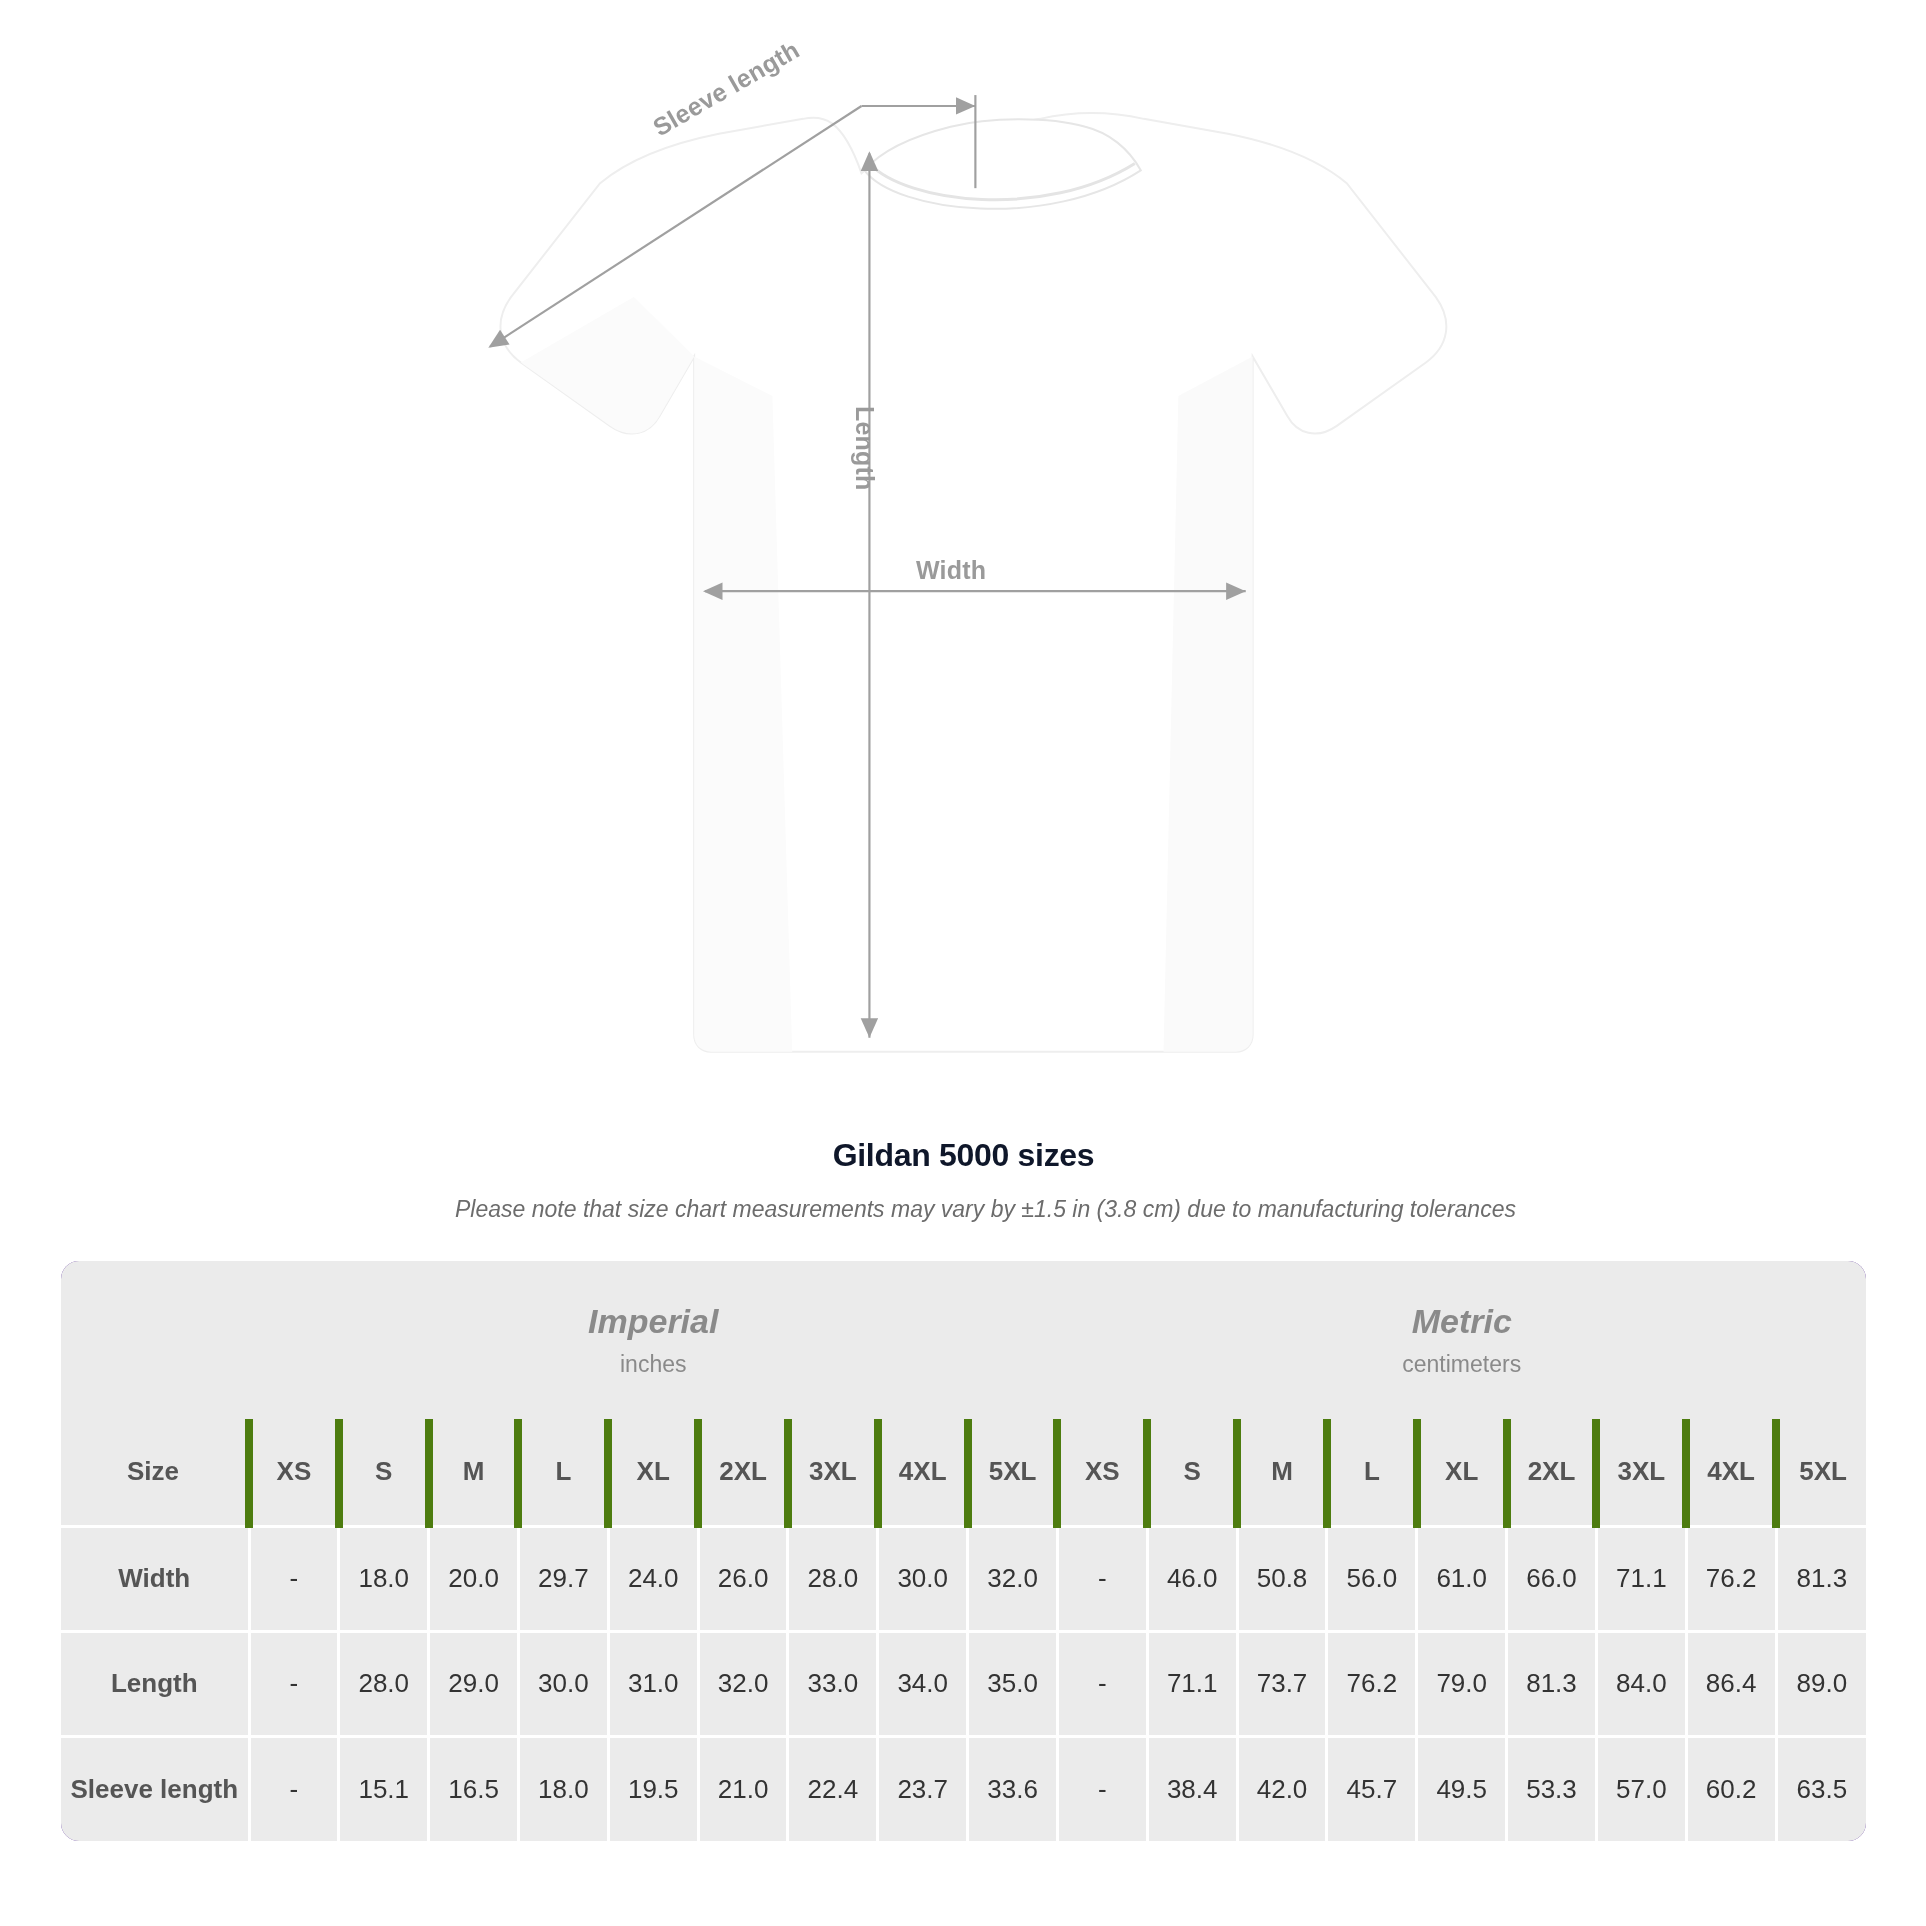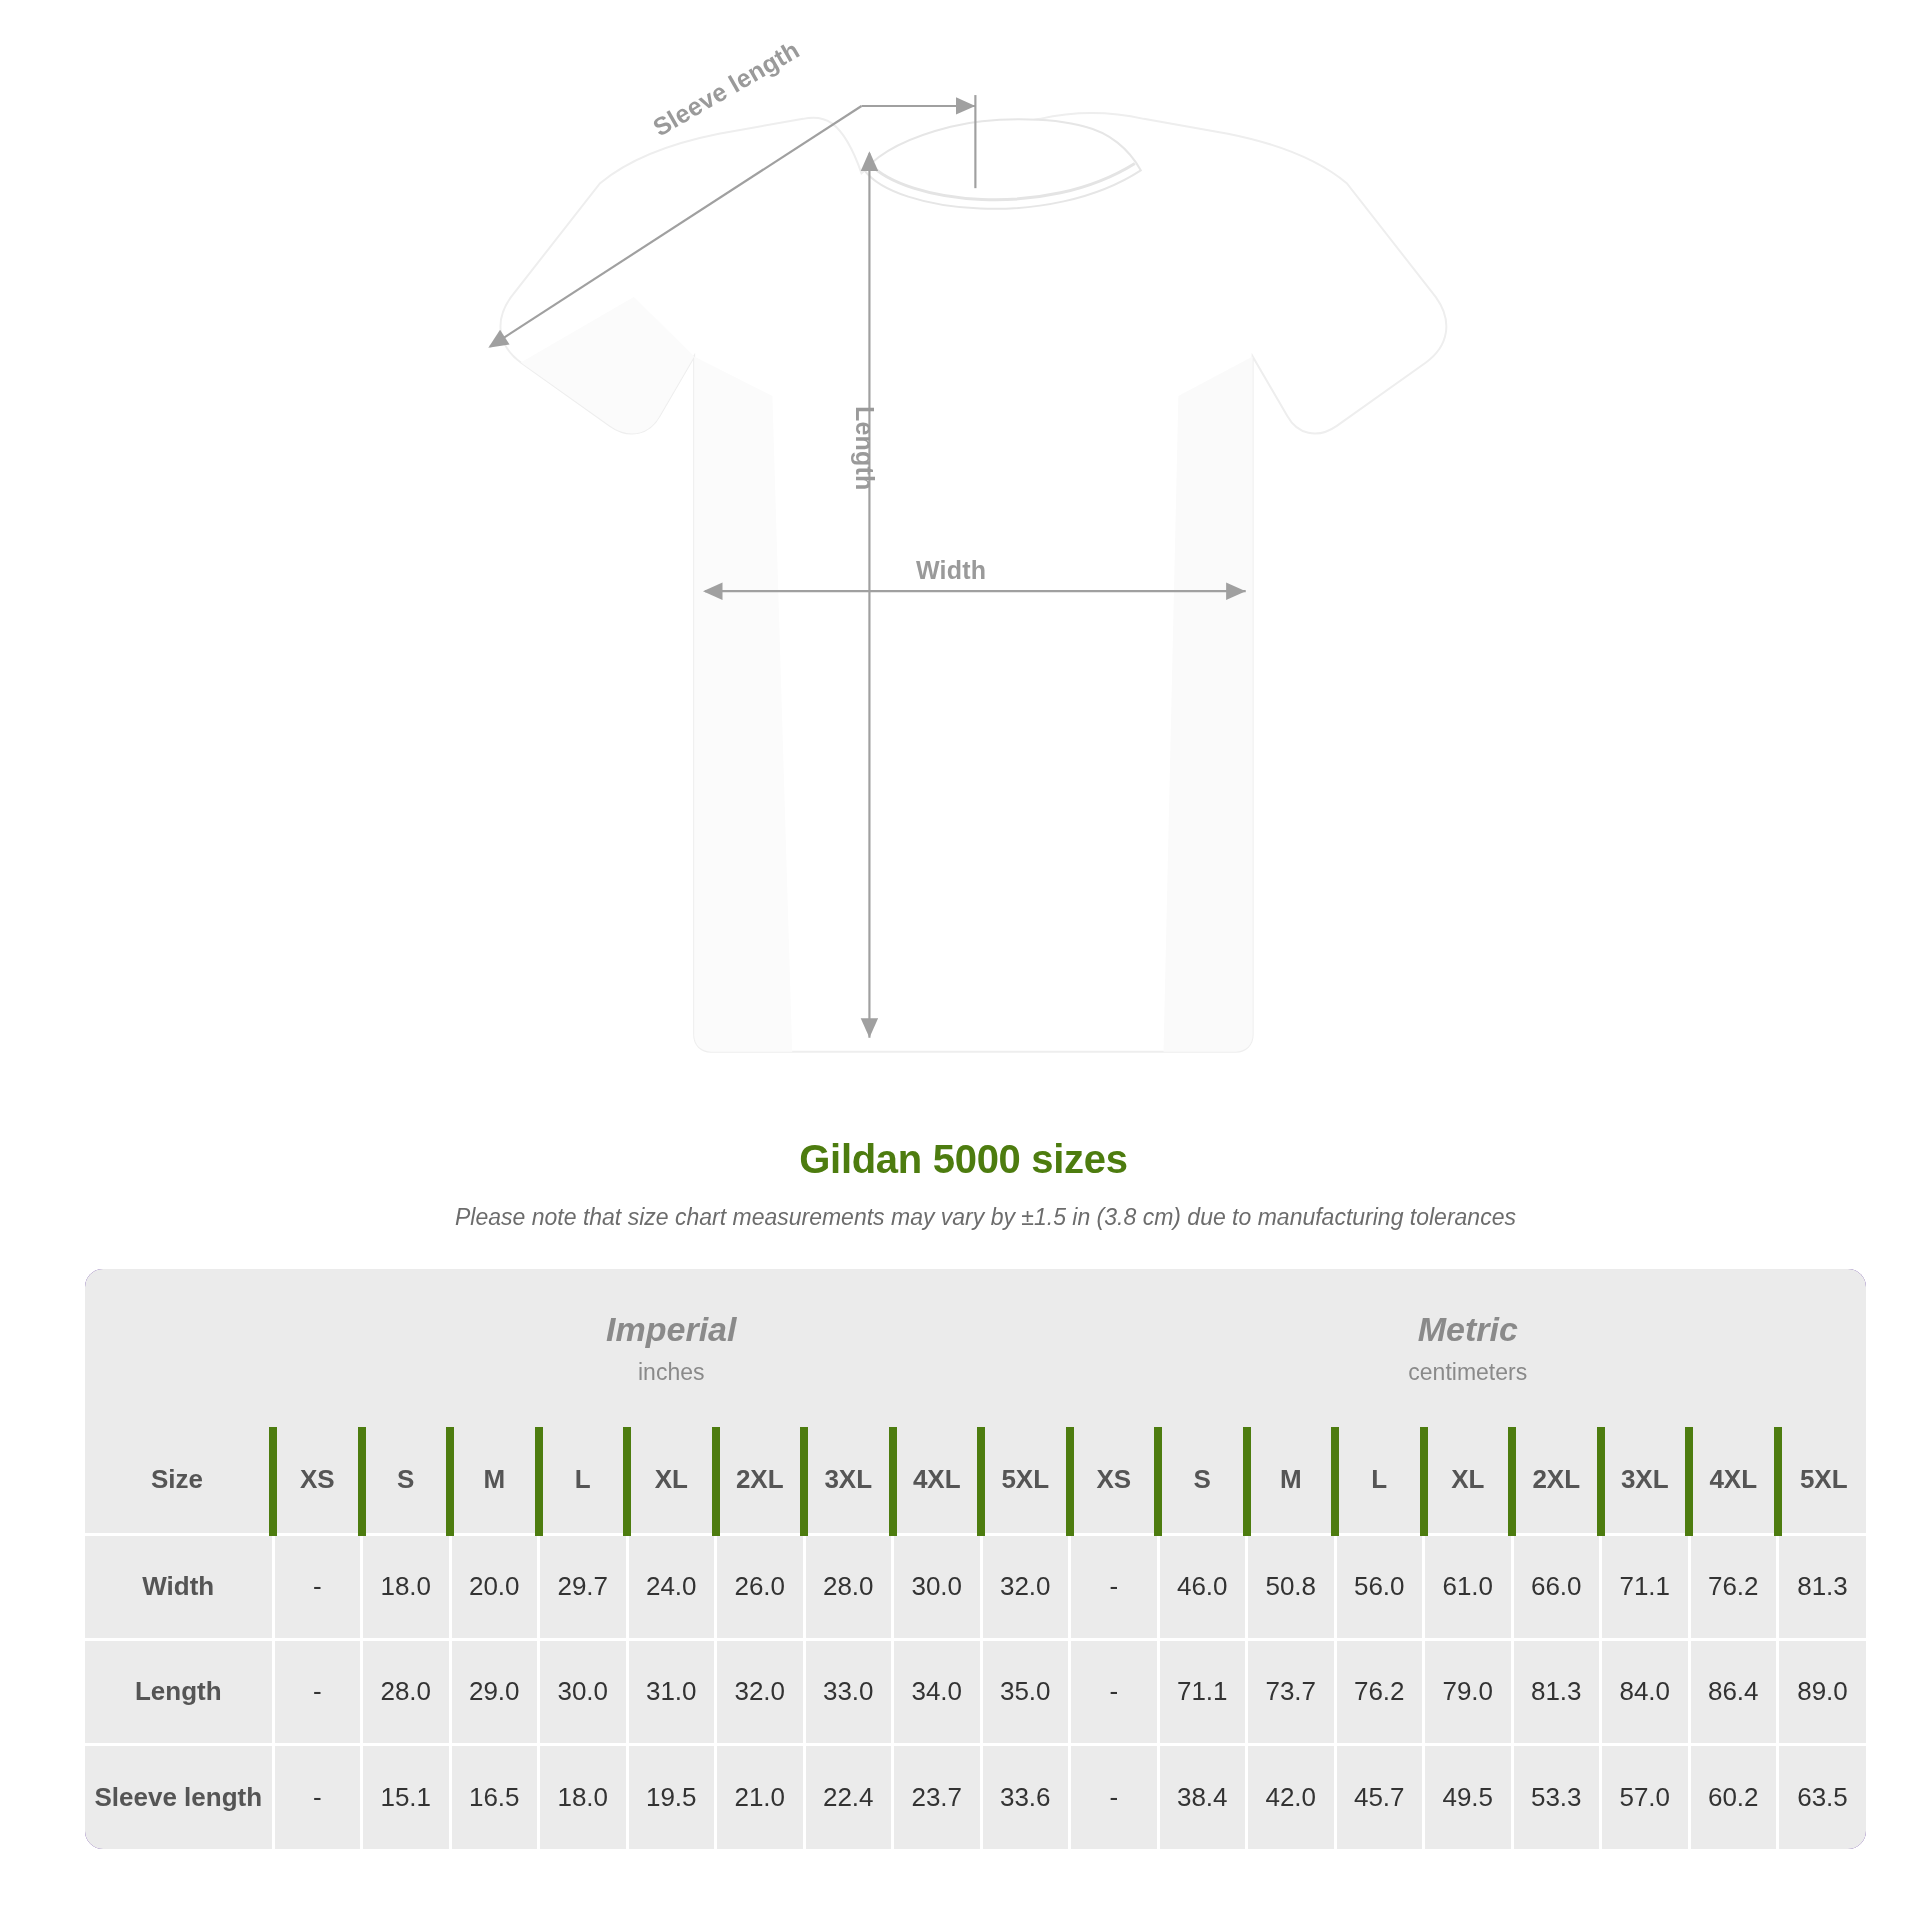--- a/index.html
+++ b/index.html
@@ -47,36 +47,36 @@
   .label-width {
     left: 916px; top: 556px;
   }
 
   
   .heading-block {
     text-align: center;
     margin-top: 18px;
   }
   .chart-title {
-    font-size: 40px;
-    font-weight: bold;
-    color: #4d7c0f;
+    font-size: 32px;
+    font-weight: bold;
+    color: #0f172a;
     letter-spacing: -0.3px;
   }
   .chart-note {
     font-size: 23px;
     font-style: italic;
     color: #6c6c6c;
     margin-top: 22px;
     padding-left: 44px;
   }
 
   
   .table-wrap {
-    margin: 38px 61px 0 85px;
+    margin: 38px 61px 0 61px;
     border-radius: 18px;
     overflow: hidden;
     background: #4c1d95;
   }
   table.size-table {
     width: 100%;
     border-collapse: collapse;
     table-layout: fixed;
   }
   table.size-table td, table.size-table th {

